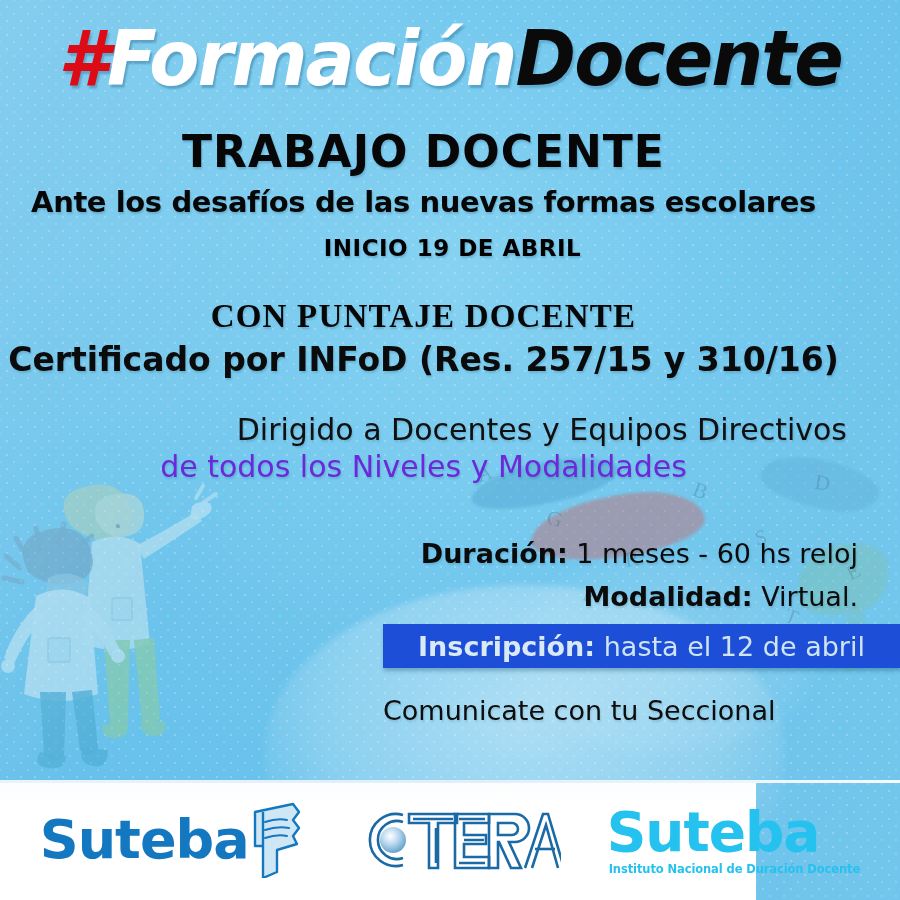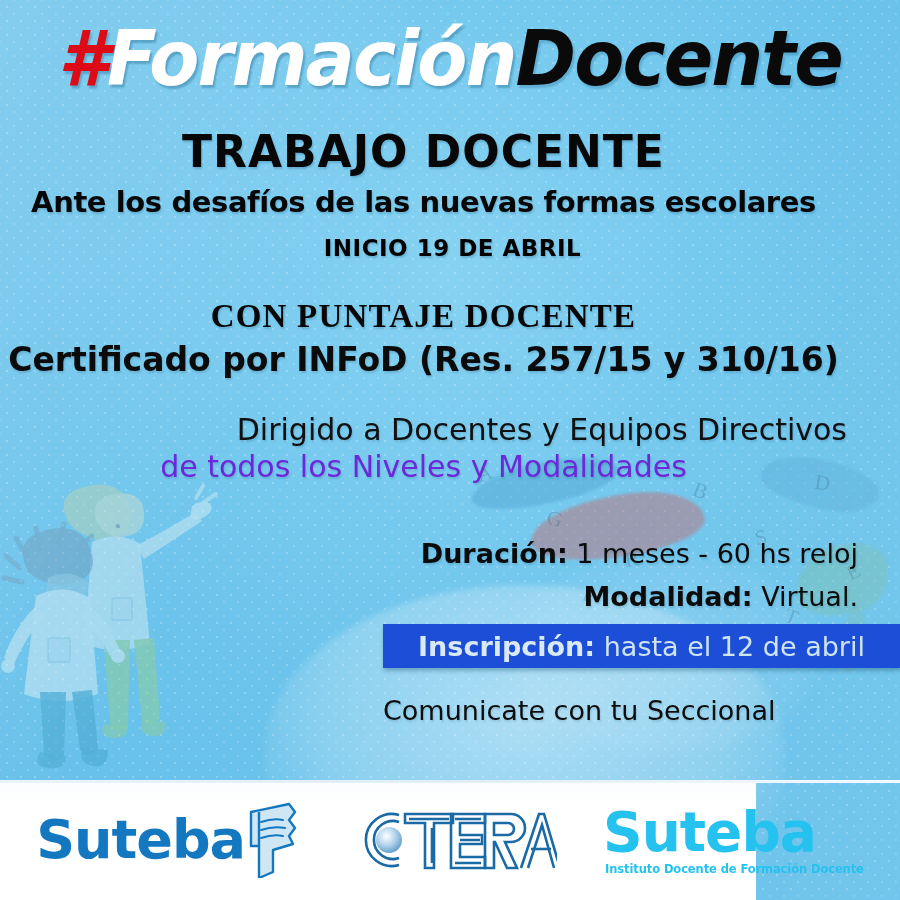--- a/index.html
+++ b/index.html
@@ -375,19 +375,19 @@
 
             <path d="M176 67 l18 -54 h5 l16 54"></path>
             <path d="M183 67 l14 -43 l12 43"></path>
             <path d="M186 48 h20"></path>
           </g>
         </svg>
       </div>
 
       <div class="logo-infod">
         <span class="infod-word">Suteba</span>
-        <span class="infod-sub">Instituto Docente de Formación Docente</span>
+        <span class="infod-sub">Instituto Nacional de Duración Docente</span>
       </div>
 
     </div>
   </div>
 
 </div>
 
 </body></html>

